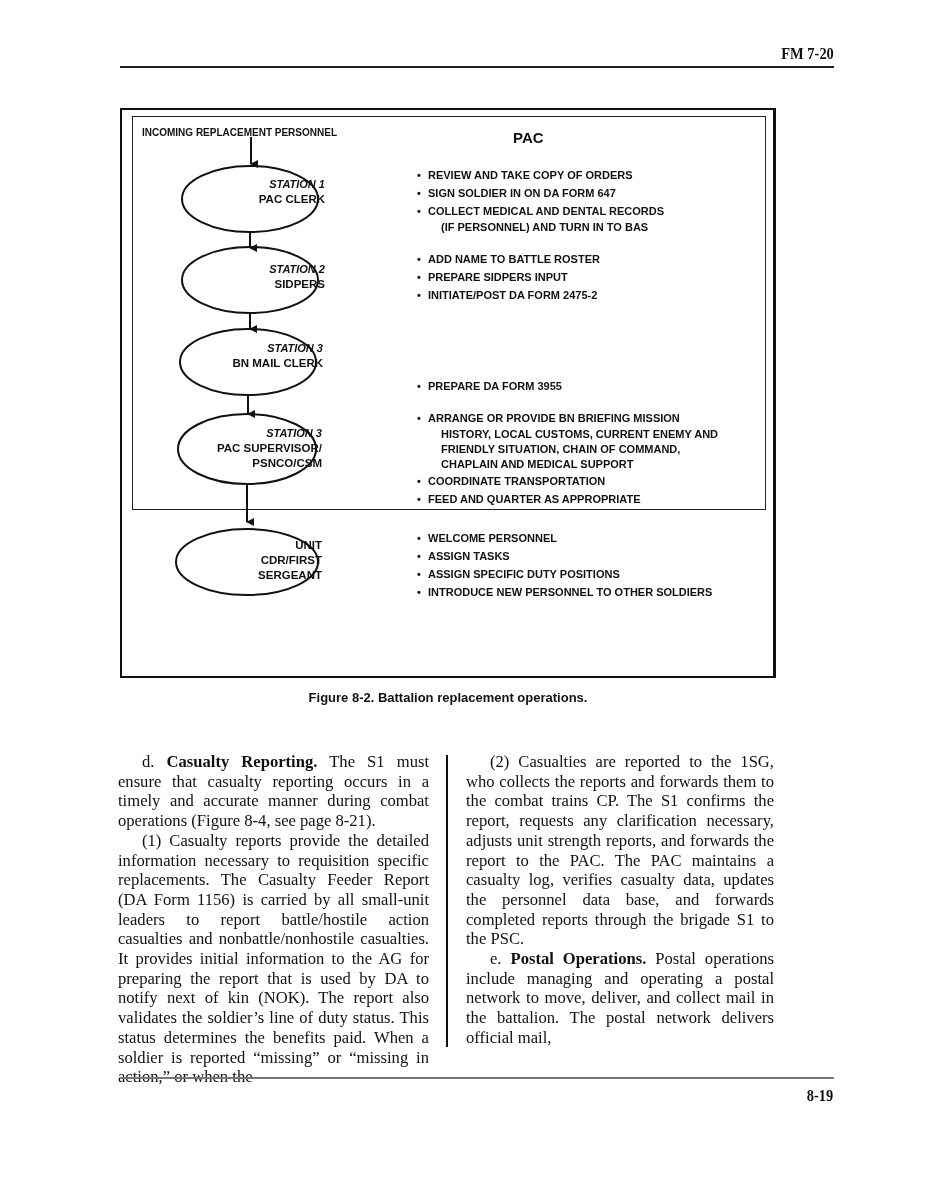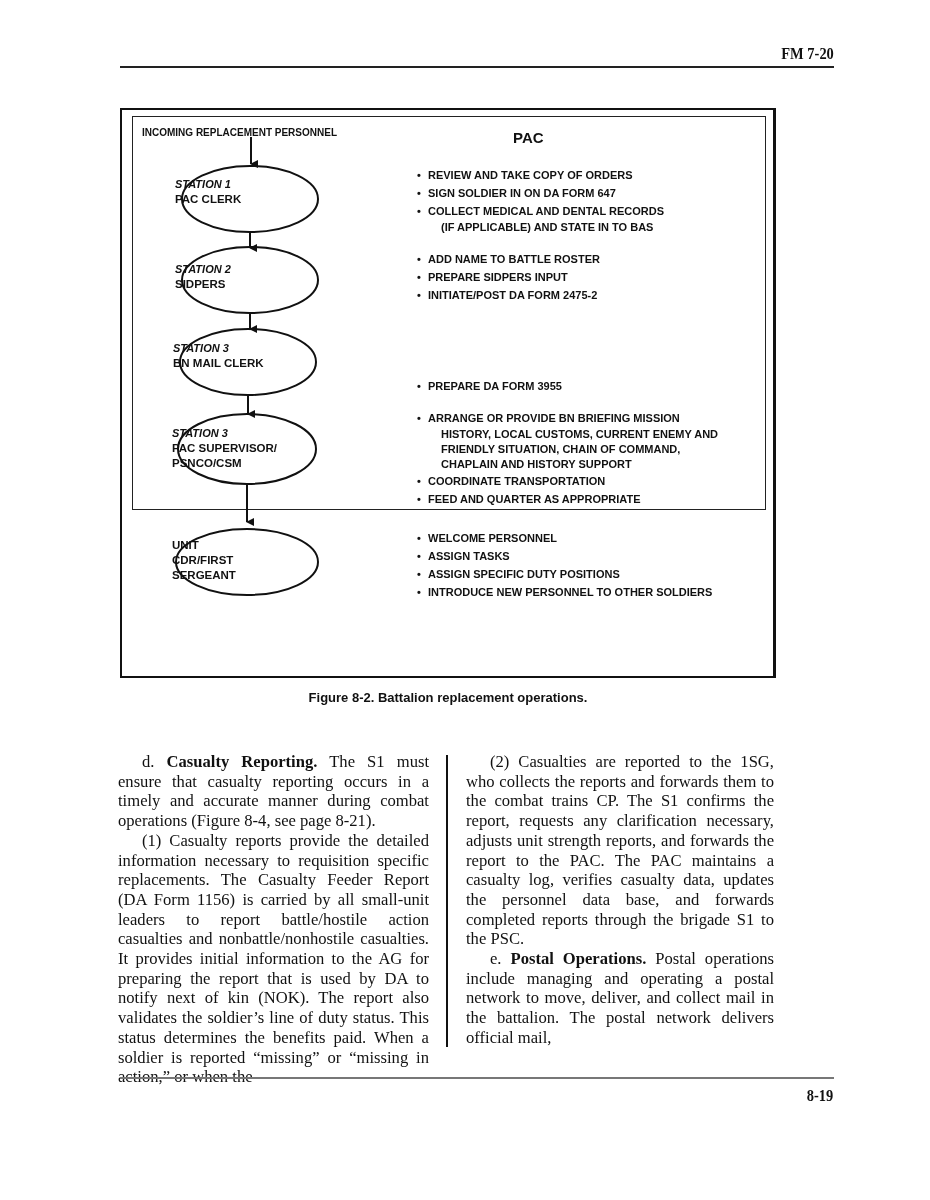--- a/index.html
+++ b/index.html
@@ -15,21 +15,21 @@
   .figure-outer { position: absolute; left: 120px; top: 108px; width: 656px; height: 570px; border: 2px solid #111; border-right-width: 3px; box-sizing: border-box; }
   .figure-inner { position: absolute; left: 132px; top: 116px; width: 634px; height: 394px; border: 1px solid #222; box-sizing: border-box; }
 
   .diagram-text { font-family: "Liberation Sans", sans-serif; font-weight: bold; color: #111; }
 
   .incoming { position: absolute; left: 142px; top: 127px; font-size: 10px; }
   .pac-title { position: absolute; left: 513px; top: 129px; font-size: 15px; }
 
   .svg-layer { position: absolute; left: 0; top: 0; width: 930px; height: 1200px; pointer-events: none; }
 
-  .oval-label { position: absolute; text-align: left; font-size: 11.5px; line-height: 15px; width: 150px; }
+  .oval-label { position: absolute; text-align: right; font-size: 11.5px; line-height: 15px; width: 150px; }
   .oval-label .station { font-style: italic; font-size: 11px; }
 
   .bullets { position: absolute; left: 417px; font-size: 11px; line-height: 18px; }
   .bullets .item { position: relative; padding-left: 11px; white-space: nowrap; }
   .bullets .item::before { content: "•"; position: absolute; left: 0; top: 0; }
   .bullets .item .cont { display: block; padding-left: 13px; line-height: 15px; }
 
   .caption { position: absolute; left: 0; width: 896px; top: 690px; text-align: center; font-size: 13px; }
 
   .body-col { position: absolute; top: 752px; font-family: "Liberation Serif", serif; font-size: 16.6px; line-height: 19.7px; text-align: justify; color: #111; }
@@ -97,35 +97,35 @@
 </div>
 <div class="diagram-text oval-label" style="left:172px; top:538px;">
   <div>UNIT</div>
   <div>CDR/FIRST</div>
   <div>SERGEANT</div>
 </div>
 
 <div class="diagram-text bullets" style="top:166px;">
   <div class="item"><span>REVIEW AND TAKE COPY OF ORDERS</span></div>
   <div class="item"><span>SIGN SOLDIER IN ON DA FORM 647</span></div>
-  <div class="item"><span>COLLECT MEDICAL AND DENTAL RECORDS</span><span class="cont">(IF APPLICABLE) AND STATE IN TO BAS</span></div>
+  <div class="item"><span>COLLECT MEDICAL AND DENTAL RECORDS</span><span class="cont">(IF PERSONNEL) AND TURN IN TO BAS</span></div>
 </div>
 
 <div class="diagram-text bullets" style="top:250px;">
   <div class="item"><span>ADD NAME TO BATTLE ROSTER</span></div>
   <div class="item"><span>PREPARE SIDPERS INPUT</span></div>
   <div class="item"><span>INITIATE/POST DA FORM 2475-2</span></div>
 </div>
 
 <div class="diagram-text bullets" style="top:348px;margin-top:29px;">
   <div class="item"><span>PREPARE DA FORM 3955</span></div>
 </div>
 
 <div class="diagram-text bullets" style="top:409px;">
-  <div class="item"><span>ARRANGE OR PROVIDE BN BRIEFING MISSION</span><span class="cont">HISTORY, LOCAL CUSTOMS, CURRENT ENEMY AND</span><span class="cont">FRIENDLY SITUATION, CHAIN  OF COMMAND,</span><span class="cont">CHAPLAIN AND HISTORY SUPPORT</span></div>
+  <div class="item"><span>ARRANGE OR PROVIDE BN BRIEFING MISSION</span><span class="cont">HISTORY, LOCAL CUSTOMS, CURRENT ENEMY AND</span><span class="cont">FRIENDLY SITUATION, CHAIN  OF COMMAND,</span><span class="cont">CHAPLAIN AND MEDICAL SUPPORT</span></div>
   <div class="item"><span>COORDINATE TRANSPORTATION</span></div>
   <div class="item"><span>FEED AND QUARTER AS APPROPRIATE</span></div>
 </div>
 
 <div class="diagram-text bullets" style="top:523px;margin-top:6px;">
   <div class="item"><span>WELCOME PERSONNEL</span></div>
   <div class="item"><span>ASSIGN TASKS</span></div>
   <div class="item"><span>ASSIGN SPECIFIC DUTY POSITIONS</span></div>
   <div class="item"><span>INTRODUCE NEW PERSONNEL TO OTHER SOLDIERS</span></div>
 </div>

